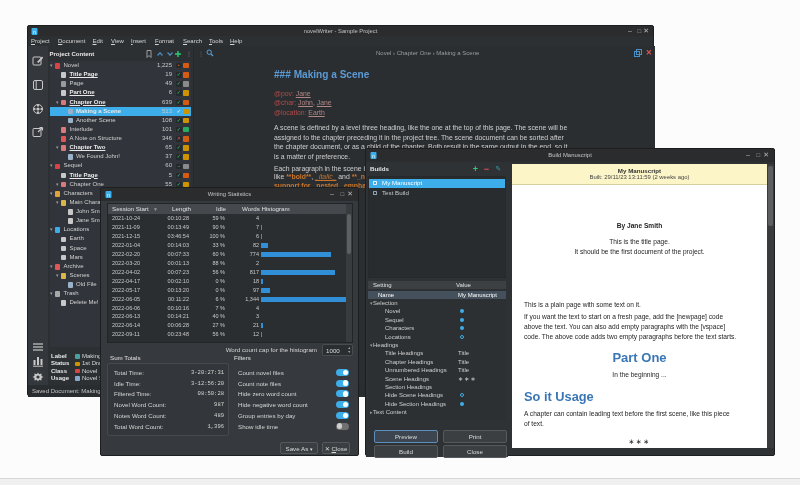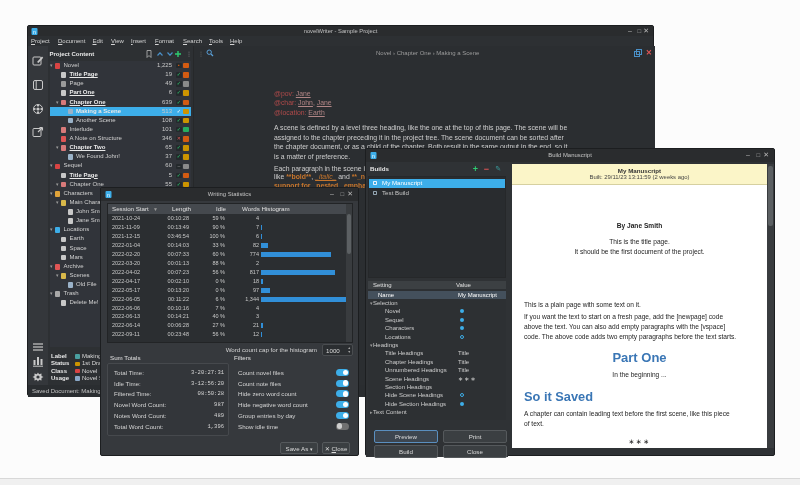--- a/index.html
+++ b/index.html
@@ -343,20 +343,21 @@
             <line x1="5" y1="5" x2="7" y2="7" stroke="#5aa0d8" stroke-width="1.2"></line>
           </svg>
           <span style="position:absolute;left:182px;top:4px;font-size:6px">Novel&nbsp;›&nbsp;Chapter One&nbsp;›&nbsp;Making a Scene</span>
           <svg style="position:absolute;right:13px;top:3px" width="8" height="8" viewBox="0 0 8 8">
             <rect x="0.5" y="2.5" width="5" height="5" fill="none" stroke="#4a90c8" stroke-width="1"></rect>
             <rect x="2.5" y="0.5" width="5" height="5" fill="none" stroke="#4a90c8" stroke-width="1"></rect>
           </svg>
           <span style="position:absolute;right:3px;top:2px;color:#e05555;font-size:7.5px;font-weight:bold">✕</span>
         </div>
       <div id="edbody">
+          <div class="edtxt" style="top:8.5px;font-size:10.1px;font-weight:bold;color:#5b9bd5">### Making a Scene</div>
           <div class="edtxt" style="top:28px;line-height:9.3px"><span style="color:#b04a4a">@pov:</span> <span style="color:#b08585;text-decoration:underline">Jane</span><br><span style="color:#b04a4a">@char:</span> <span style="color:#b08585;text-decoration:underline">John</span><span style="color:#b08585">,</span> <span style="color:#b08585;text-decoration:underline">Jane</span><br><span style="color:#b04a4a">@location:</span> <span style="color:#b08585;text-decoration:underline">Earth</span></div>
           <div class="edtxt" style="top:62px;white-space:nowrap">A scene is defined by a level three heading, like the one at the top of this page. The scene will be<br>assigned to the chapter preceding it in the project tree. The scene document can be sorted after<br>the chapter document, or as a child of the chapter. Both result in the same output in the end, so it<br>is a matter of preference.</div>
           <div class="edtxt" style="top:103.5px;white-space:nowrap;line-height:8.7px">Each paragraph in the scene is separated by a blank line. The editor supports formatting tags<br>like <b style="color:#c8762c">**bold**</b>, <i style="color:#c8762c;text-decoration:underline">_italic_</i> and <b style="color:#c8762c">**_nested_ emphasis**</b>. There is no<br><b style="color:#c8762c">support for _nested_ empha</b>sis of the same kind.</div>
         </div>
     </div>
   </div>
 
   <div id="buildwin">
     <div id="btitle">Build Manuscript</div>
     <svg class="abs" style="left:4px;top:3px" width="7" height="7" viewBox="0 0 7 7">
@@ -403,21 +404,21 @@
         <div style="font-size:6.2px;font-weight:bold;padding-top:3px">My Manuscript</div>
         <div style="font-size:5.9px;color:#454545">Built: 29/11/23 13:11:59 (2 weeks ago)</div>
       </div>
       <div id="pagebody">
           <div style="position:absolute;left:0;top:36px;width:100%;text-align:center;font-weight:bold;font-size:6.6px">By Jane Smith</div>
           <div style="position:absolute;left:0;top:52px;width:100%;text-align:center">This is the title page.<br>It should be the first document of the project.</div>
           <div style="position:absolute;left:12px;top:115px;width:232px">This is a plain page with some text on it.</div>
           <div style="position:absolute;left:12px;top:127px;width:240px;white-space:nowrap">If you want the text to start on a fresh page, add the [newpage] code<br>above the text. You can also add empty paragraphs with the [vspace]<br>code. The above code adds two empty paragraphs before the text starts.</div>
           <div style="position:absolute;left:0;top:168px;width:100%;text-align:center;font-size:13px" class="bluehead">Part One</div>
           <div style="position:absolute;left:0;top:185px;width:100%;text-align:center">In the beginning ...</div>
-          <div style="position:absolute;left:12px;top:207px;font-size:12.8px" class="bluehead">So it Saved</div>
+          <div style="position:absolute;left:12px;top:207px;font-size:12.8px" class="bluehead">So it Usage</div>
           <div style="position:absolute;left:12px;top:224px;width:238px;white-space:nowrap">A chapter can contain leading text before the first scene, like this piece<br>of text.</div>
           <div style="position:absolute;left:0;top:252px;width:100%;text-align:center;letter-spacing:1.5px;font-size:7px;color:#222">∗∗∗</div>
         </div>
     </div>
     <div id="bscroll">
         <div style="position:absolute;left:1px;top:2px;width:5px;height:60px;background:#5c6063;border-radius:2px"></div>
       </div>
   </div>
 
   <div id="statswin">

